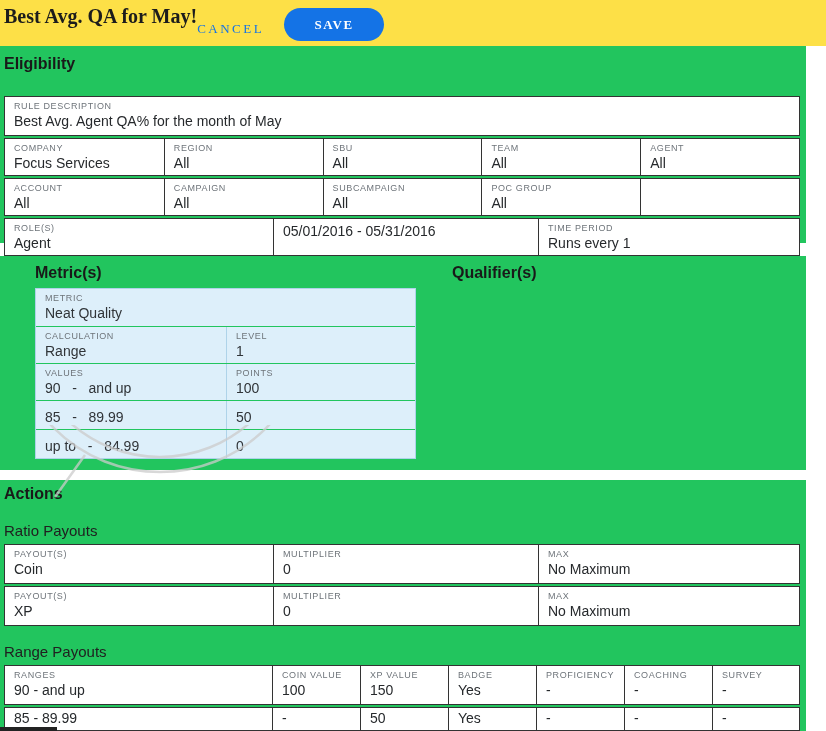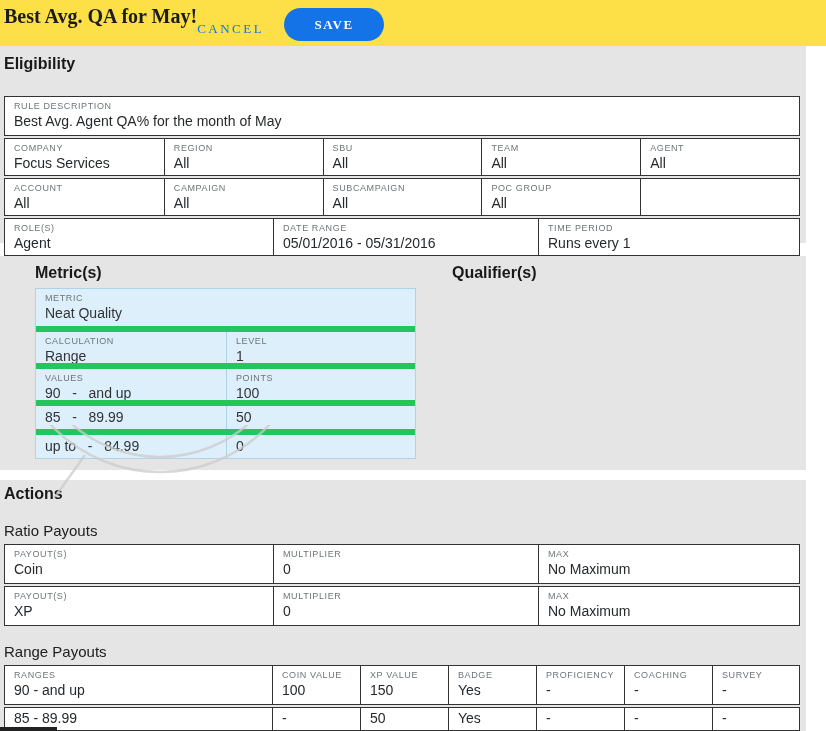--- a/index.html
+++ b/index.html
@@ -10,21 +10,21 @@
   }
 
   
   .page-header { height:46px; display:flex; justify-content:flex-start; align-items:flex-start; background:#fde047;font-family:Liberation Serif, serif; }
   .title { font-size:20px; font-weight:bold; color:#1c1c1c; padding:5px 0 0 4px; }
   .header-actions { display:flex; align-items:center; gap:20px; padding:8px 30px 0 0; }
   .cancel-btn { color:#1473e6; font-size:13px; letter-spacing:2.5px; font-weight:400; background:none; border:none; cursor:pointer; font-family:inherit; padding:8px 0 0 0; }
   .save-btn { background:#1473e6; color:#fff; font-size:13px; font-weight:bold; letter-spacing:1.5px; border:none; border-radius:17px; width:100px; height:33px; cursor:pointer; font-family:inherit; }
 
   
-  .band { background:#e5e5e5; width:806px; padding-left:4px; position:relative; }
+  .band { background:#22c55e; width:806px; padding-left:4px; position:relative; }
   .spacer { background:#fff; width:826px; }
   #band-eligibility { height:197px; padding-top:8px; }
   #spacer1 { height:13px; }
   #band-metrics { height:214px; padding-top:7px; display:flex; }
   #spacer2 { height:10px; }
   #band-actions { height:251px; padding-top:4px; }
 
   .sec-h { font-size:16px; font-weight:bold; color:#191919; margin:0; line-height:19px; }
   .sub-h { font-size:15px; font-weight:400; color:#202020; margin:0; line-height:19px; }
 
@@ -39,21 +39,21 @@
   .h26 { height:24px; }
   .cell { padding:3px 8px 2px 9px; border-left:1px solid #333; overflow:hidden; }
   .cell:first-child { border-left:none; }
   .lbl { display:block; font-size:9px; letter-spacing:.6px; color:#6e747a; line-height:12px; white-space:nowrap; }
   .val { display:block; font-size:14px; color:#26292c; line-height:19px; white-space:pre; }
 
   
   .metric-col { width:381px;margin-left:31px; }
   .qual-col { margin-left:36px; }
   .blue-tbl { width:381px; margin-top:6px; background:#ddeffa; border:1px solid #aed3e9; }
-  .blue-row { display:grid; border-top:6px solid #22c55e; }
+  .blue-row { display:grid; border-top:1px solid #22c55e; }
   .blue-row:first-child { border-top:none; }
   .bcols2 { grid-template-columns:190px 1fr; }
   .bh37 { height:37px; }
   .bh29 { height:29px; }
   .blue-row .cell { border-left:1px solid #aed3e9; }
   .blue-row .cell:first-child { border-left:none; }
   .blue-row .val { color:#303438; }
   .vcenter { display:flex; align-items:flex-end; }
 
   .ratio-tbl { margin-top:4px; }
@@ -127,21 +127,20 @@
     </div>
     <div class="cell"></div>
   </div>
 
   <div class="row cols3 h38">
     <div class="cell">
       <span class="lbl">ROLE(S)</span>
       <span class="val">Agent</span>
     </div>
     <div class="cell">
-      <span class="lbl">DATE RANGE</span>
       <span class="val">05/01/2016 - 05/31/2016</span>
     </div>
     <div class="cell">
       <span class="lbl">TIME PERIOD</span>
       <span class="val">Runs every 1</span>
     </div>
   </div>
 </div>
 
 <div class="spacer" id="spacer1"></div>

